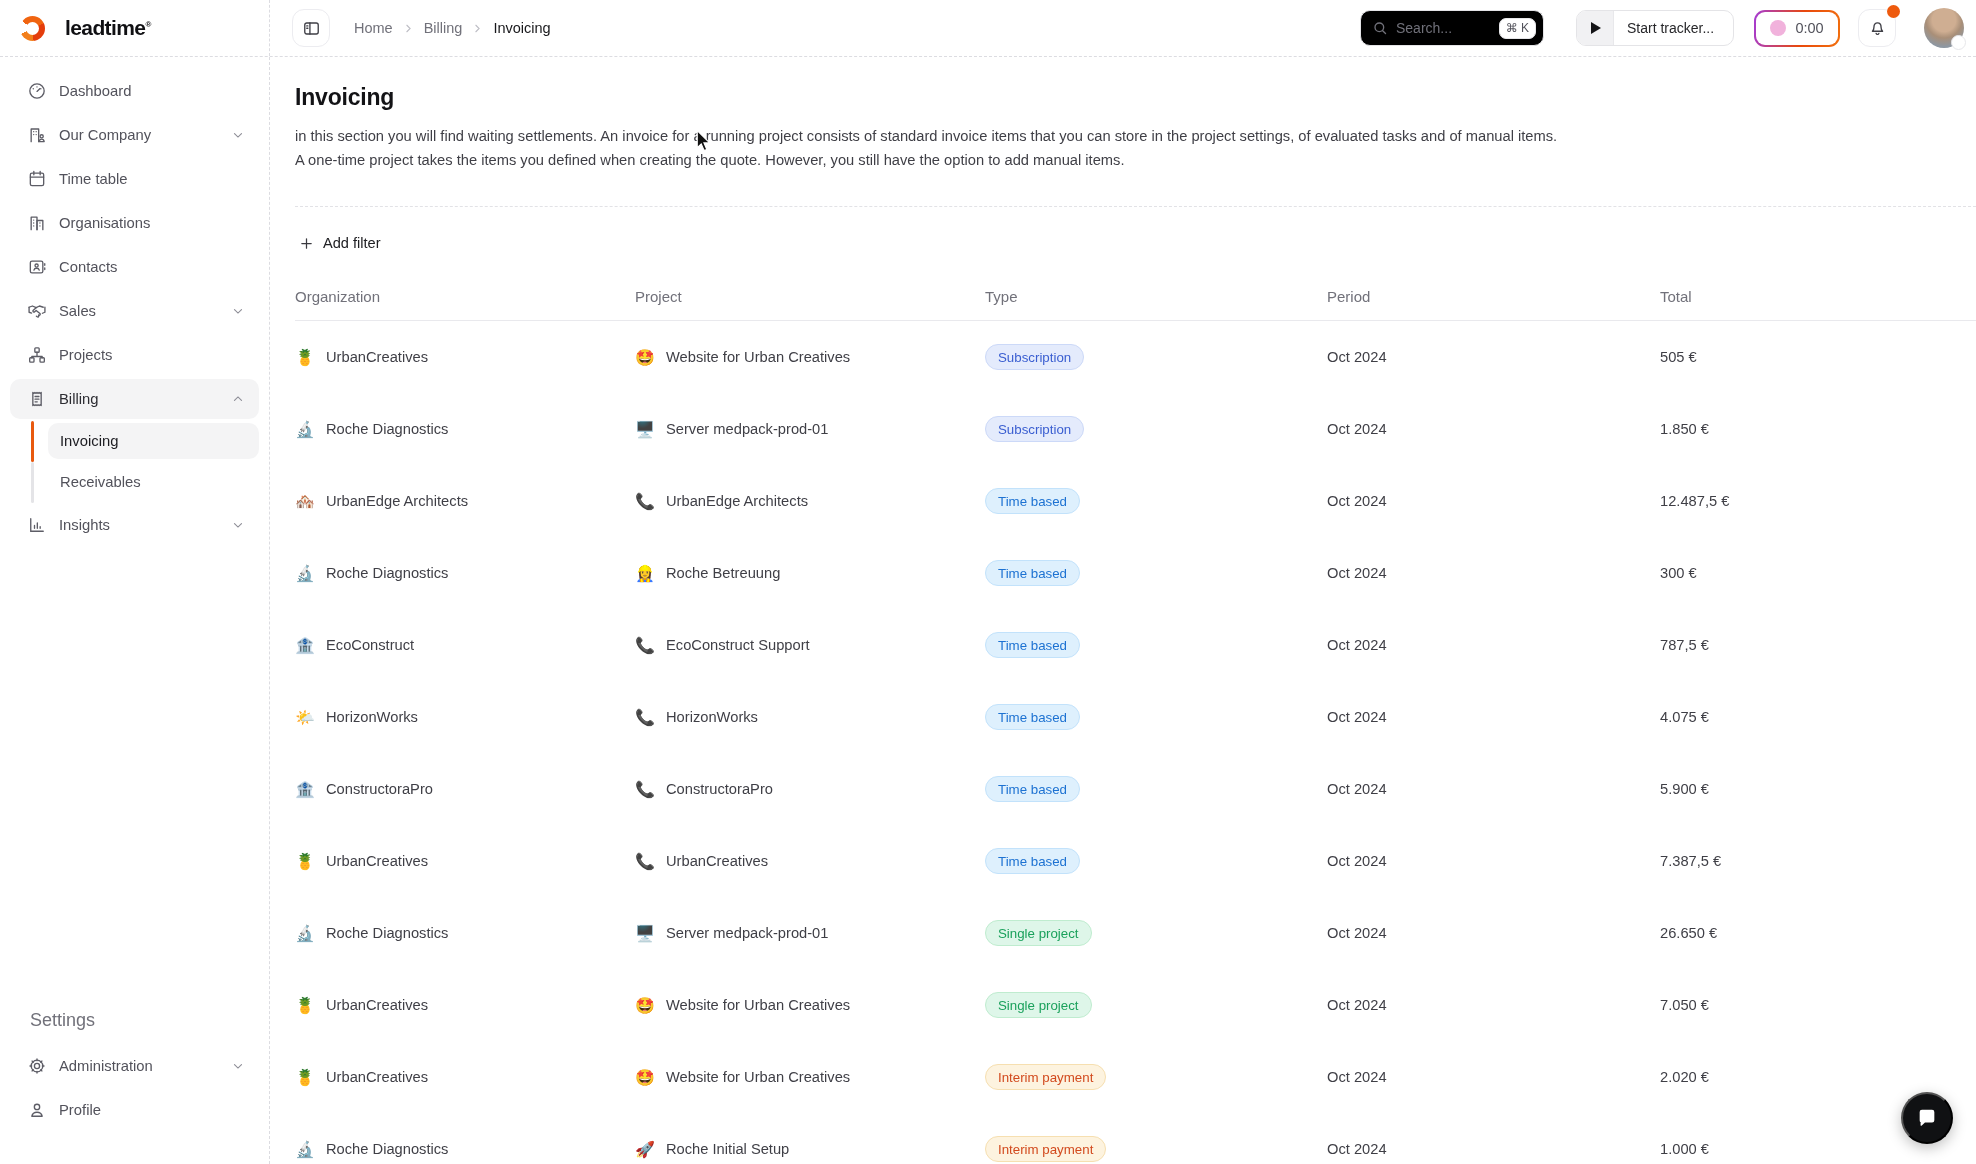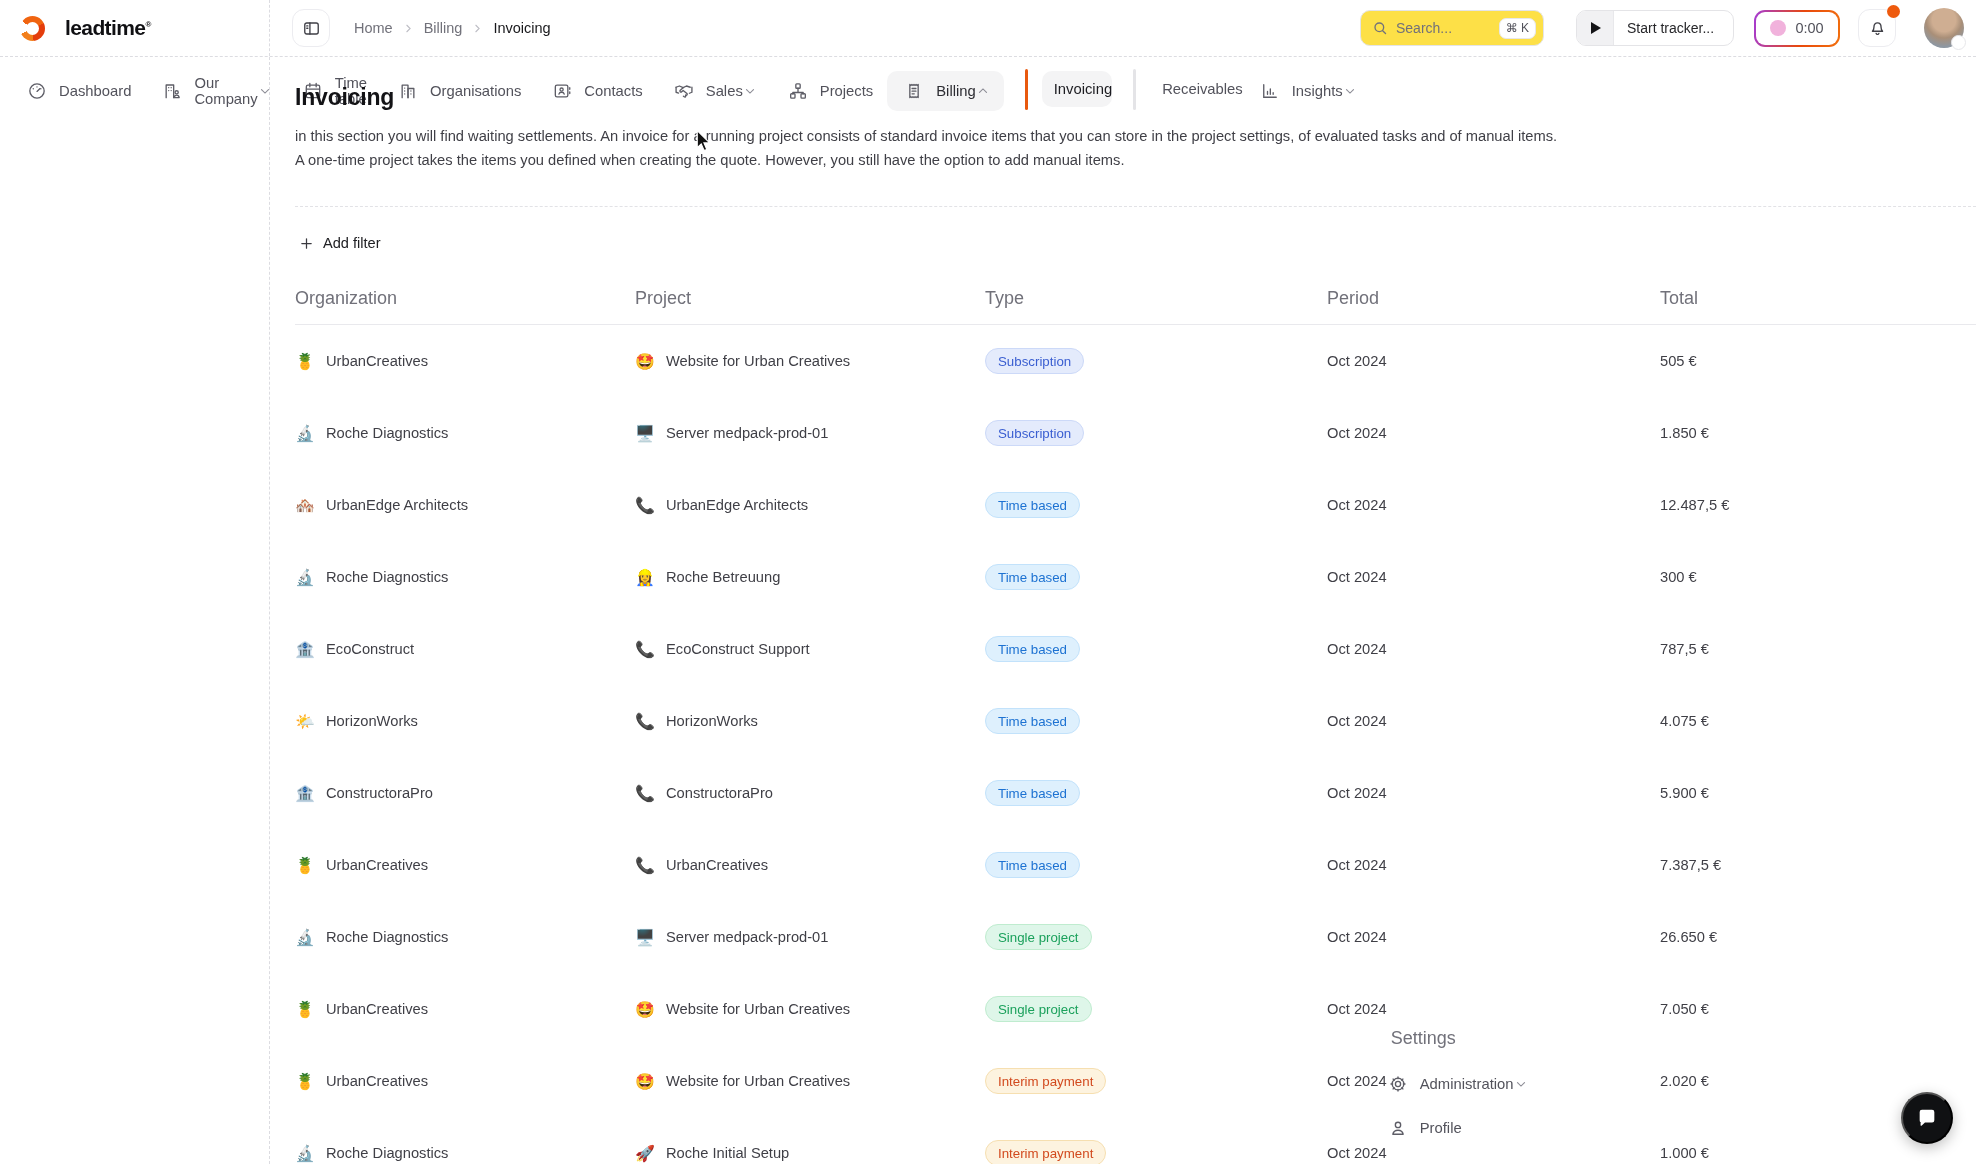--- a/index.html
+++ b/index.html
@@ -21,21 +21,21 @@
   .logo-text { font-size:21px; font-weight:700; color:#101013; letter-spacing:-0.6px; margin-left:20px; }
   .logo-text sup { font-size:8px; font-weight:700; }
 
   .toggle-btn { width:38px; height:38px; margin-left:22px; border:1px solid #ececf0; border-radius:12px;
                 background:#fff; display:flex; align-items:center; justify-content:center; color:#3f3f46; }
   .breadcrumb { margin-left:24px; display:flex; align-items:center; gap:9px; font-size:14.5px; color:#71717a; }
   .crumb-current { color:#18181b; font-weight:500; }
   .crumb-sep { color:#bdbdc4; display:flex; }
 
   .topbar-right { margin-left:auto; display:flex; align-items:center; padding-right:12px; }
-  .search { width:184px; height:36px; border:1px solid #e4e4e7; border-radius:10px; background:#fde047;
+  .search { width:184px; height:36px; border:1px solid #e4e4e7; border-radius:10px; background:#000000;
             display:flex; align-items:center; gap:8px; padding:0 7px 0 11px; margin-right:32px;
             font-size:14px; color:#71717a; }
   .search .kbd { margin-left:auto; border:1px solid #e7e7ea; border-radius:7px; padding:2px 6px 3px;
                  font-size:12px; color:#52525b; background:#fff; }
   .tracker { width:158px; height:36px; border:1px solid #e4e4e7; border-radius:10px; background:#fff;
              display:flex; align-items:center; overflow:hidden; margin-right:20px; }
   .tracker-play { width:37px; align-self:stretch; background:#f1f1f3; border-right:1px solid #e8e8eb;
                   display:flex; align-items:center; justify-content:center; }
   .play-tri { width:0; height:0; border-left:10px solid #141417; border-top:6px solid transparent; border-bottom:6px solid transparent; margin-left:2px; }
   .tracker-label { padding-left:13px; font-size:14px; color:#27272a; }
@@ -48,21 +48,21 @@
               position:relative; display:flex; align-items:center; justify-content:center; margin-right:28px; color:#3f3f46; }
   .bell-dot { position:absolute; top:-5px; right:-5px; width:13px; height:13px; border-radius:50%; background:#ee5a0d; }
   .avatar { width:40px; height:40px; border-radius:50%; position:relative; flex:0 0 40px;
             background:radial-gradient(circle at 50% 30%, #cfae92 0 34%, #a98f78 52%, #8d97a2 78%, #76818d 100%); }
   .avatar::after { content:""; position:absolute; right:-2px; bottom:-2px; width:13px; height:13px;
                    border-radius:50%; background:#fff; border:1px solid #e7e7ea; }
 
   
   .app { display:flex; height:1107px; }
   .sidebar { flex:0 0 270px; width:270px; border-right:1px dashed #dcdce1;
-             padding:14px 10px 12px; display:flex; }
+             padding:14px 10px 30px; display:flex; flex-direction:column; }
   .nav-item { height:40px; margin-bottom:4px; display:flex; align-items:center;
               padding:0 14px 0 17px; border-radius:10px; color:#52525b; font-size:14.8px; cursor:default; }
   .nav-item .nicon { width:20px; height:20px; margin-right:12px; flex:0 0 20px; color:#5d5d66; }
   .nav-item .chev { margin-left:auto; color:#8f8f98; display:flex; }
   .nav-item.active { background:#f4f4f5; color:#2c2c32; font-weight:500; }
   .sub-item { height:36px; margin:0 0 5px 38px; border-radius:10px; display:flex; align-items:center;
               padding-left:12px; font-size:14.8px; color:#52525b; position:relative; }
   .sub-item::before { content:""; position:absolute; left:-17px; top:-2px; bottom:-3px; width:3px;
                       border-radius:2px; background:#e4e4e7; }
   .sub-item.active { background:#f4f4f5; color:#1c1c21; }
@@ -76,21 +76,21 @@
   .page-title { margin:0 0 13px; font-size:23px; font-weight:700; color:#131316; letter-spacing:-0.2px; }
   .page-desc { margin:0; max-width:1274px; font-size:14.7px; line-height:24px; color:#3f3f46; }
 
   .filter-row { padding-top:21px; }
   .add-filter { display:inline-flex; align-items:center; gap:9px; height:30px; border:none; background:none;
                 font-family:inherit; font-size:14.6px; font-weight:500; color:#202024; padding:0 4px; }
   .add-filter svg { color:#3a3a40; }
 
   .table { margin-top:30px; }
   .thead, .trow { display:grid; grid-template-columns:340px 350px 342px 333px 1fr; }
-  .thead { font-size:18px; color:#71717a; padding-bottom:15px; border-bottom:1px solid #e9e9ed; }
+  .thead { font-size:15px; color:#71717a; padding-bottom:15px; border-bottom:1px solid #e9e9ed; }
   .trow { height:72px; align-items:center; font-size:14.7px; color:#3f3f46; }
   .cell-org, .cell-project { display:flex; align-items:center; gap:11px; }
   .emoji { font-size:16px; width:20px; text-align:center; flex:0 0 20px;
            font-family:"DejaVu Sans", sans-serif; }
   .badge { display:inline-flex; align-items:center; height:26px; padding:0 12px; border-radius:999px;
            font-size:13.3px; font-weight:500; border:1px solid transparent; width:fit-content; }
   .badge.subscription { background:#e4ebfc; border-color:#ccd9f8; color:#3a5ed1; }
   .badge.time         { background:#def0fd; border-color:#c2e2fb; color:#1d72d2; }
   .badge.single       { background:#def6e9; border-color:#bfeccf; color:#1ba15c; }
   .badge.interim      { background:#fdf3df; border-color:#f6dfb0; color:#d24a1e; }

